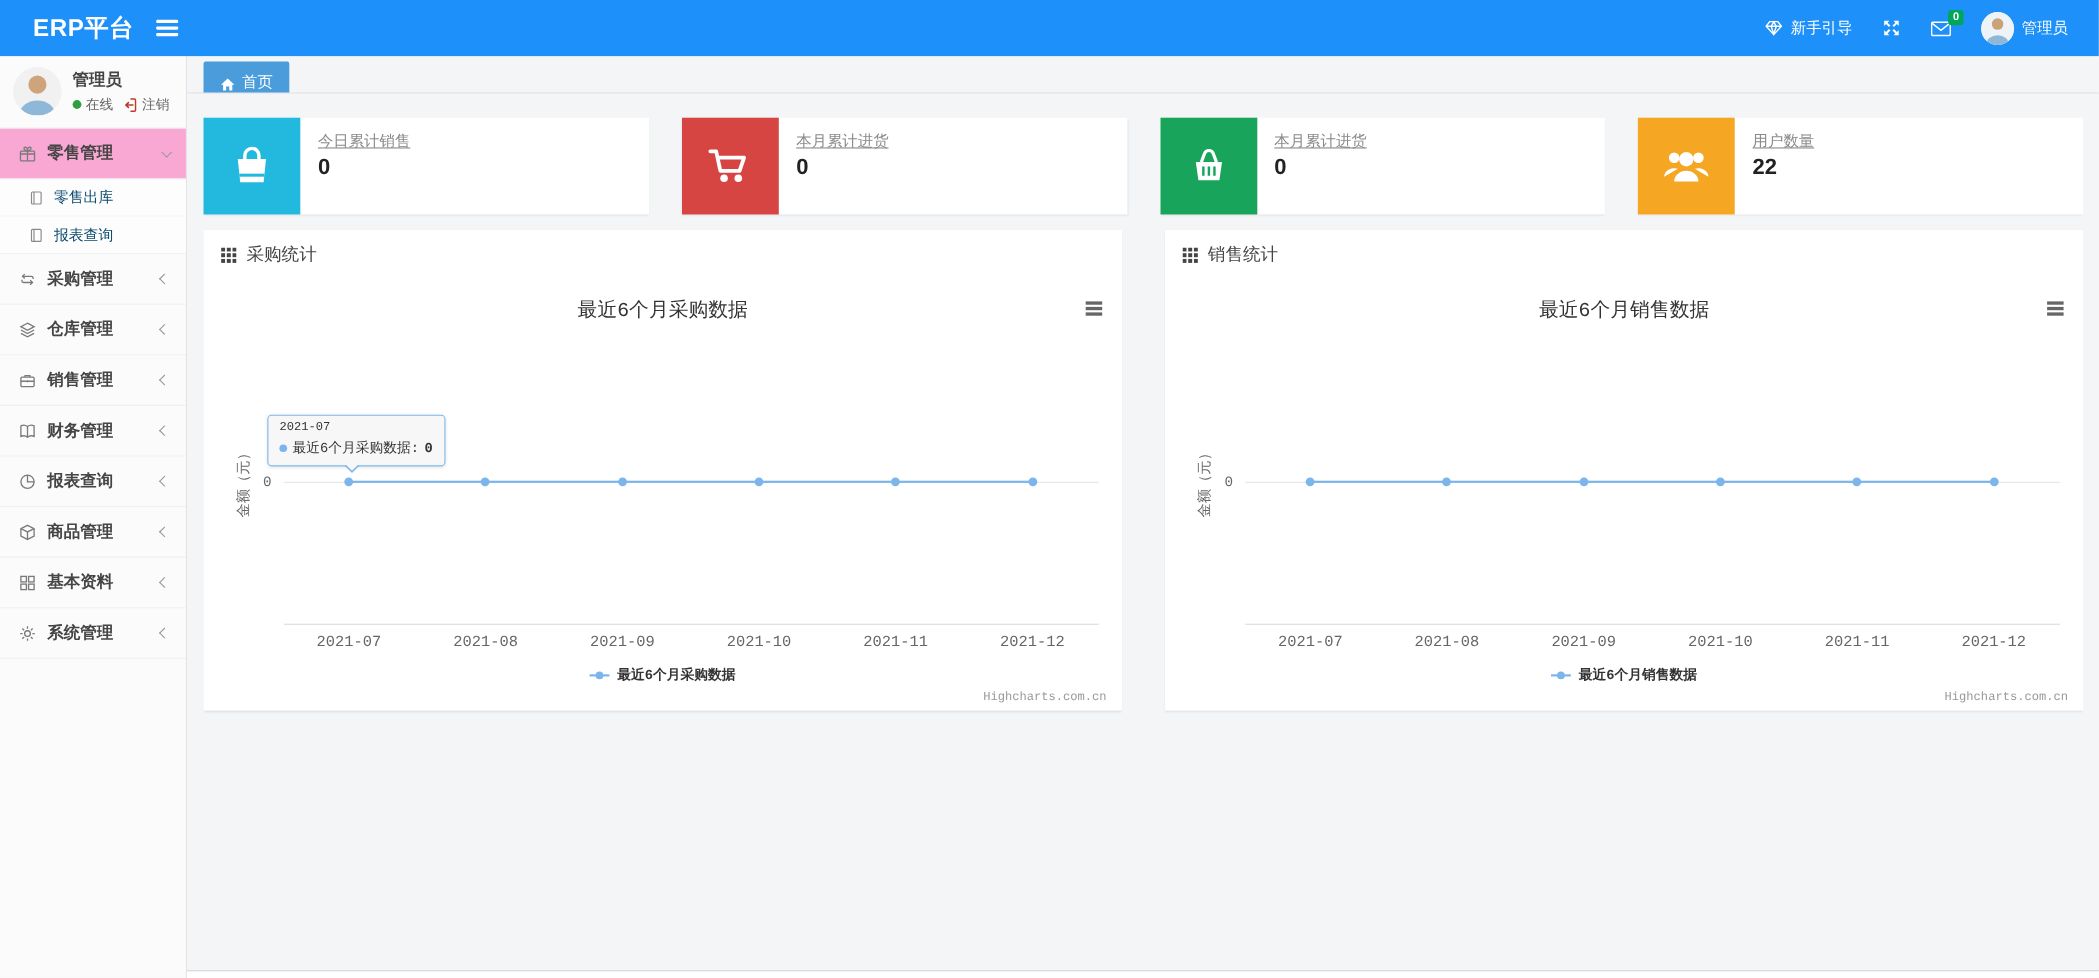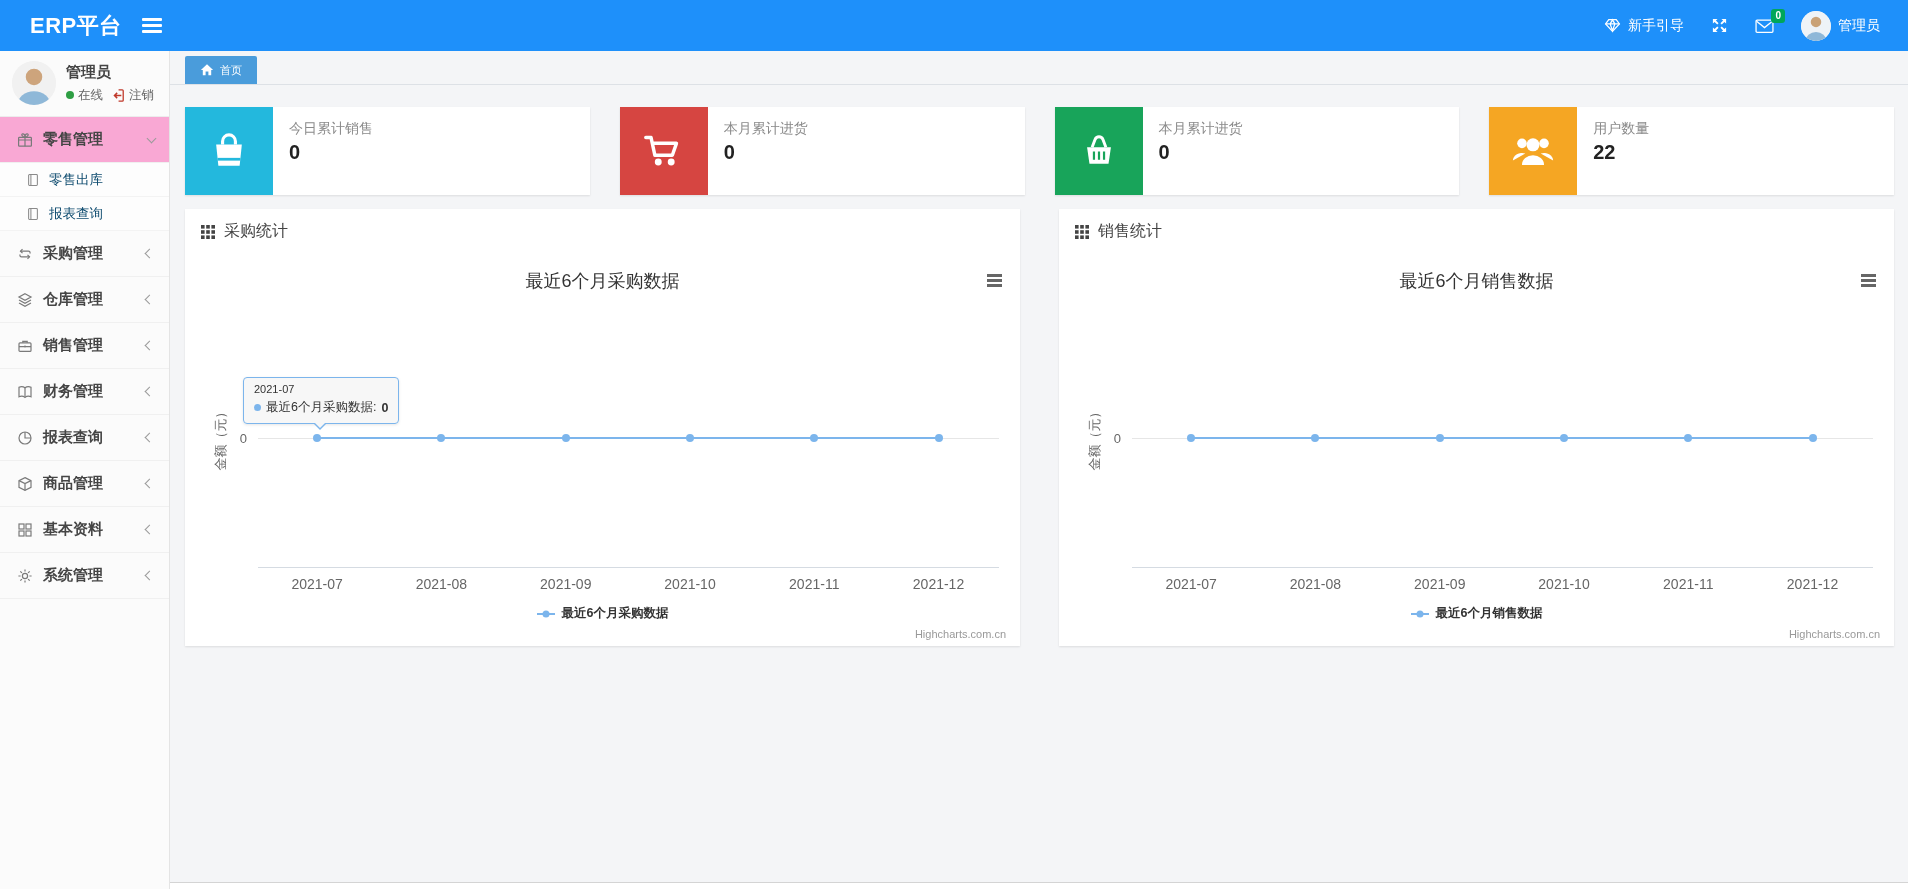--- a/index.html
+++ b/index.html
@@ -32,38 +32,38 @@
   .submenu-item { display:flex; align-items:center; gap:9px; height:34px; padding-left:26px; border-bottom:1px solid #f3f3f3; cursor:pointer; background:#fdfdfd; }
   .submenu-label { font-size:13.5px; color:#0c4a6e; }
   .chev { width:7px; height:7px; border-right:1.6px solid #9a9a9a; border-bottom:1.6px solid #9a9a9a; flex:none; }
   .chev-down { transform:rotate(45deg); margin-top:-3px; }
   .chev-left { transform:rotate(135deg); margin-right:2px; }
   .micon { flex:none; display:flex; }
 
   
   .main { position:absolute; top:51px; left:170px; right:0; bottom:0; }
   .tabbar { height:34px; border-bottom:1px solid #dde1e6; padding-left:15px; display:flex; align-items:flex-end; }
-  .tab-home { display:inline-flex; align-items:center; gap:6px; height:28px; padding:0 15px; background:#4a9cdb; color:#fff; font-size:11px; border-radius:2px 2px 0 0; cursor:pointer; }
+  .tab-home { display:inline-flex; align-items:flex-end; gap:6px; height:28px; padding:0 15px; background:#4a9cdb; color:#fff; font-size:14px; border-radius:2px 2px 0 0; cursor:pointer; }
 
   .content { padding:22px 14px 0 15px; }
   .cards-row { display:flex; gap:30px; }
   .card { flex:1; height:88px; background:#fff; display:flex; box-shadow:0 1px 2px rgba(0,0,0,.1); }
   .card-ic { width:88px; height:88px; flex:none; display:flex; align-items:center; justify-content:center; }
   .c-aqua { background:#23b8dd; } .c-red { background:#d64541; } .c-green { background:#18a45a; } .c-orange { background:#f5a623; }
   .card-bd { padding:13px 16px; min-width:0; }
-  .card-label { font-size:14px; color:#8a8a8a; }
+  .card-label { font-size:14px; color:#8a8a8a;text-decoration:underline; }
   .card-value { font-size:20px; font-weight:bold; color:#222; margin-top:3px; }
 
   .panels-row { display:flex; gap:39px; margin-top:14px; }
   .panel { flex:1; height:437px; background:#fff; box-shadow:0 1px 2px rgba(0,0,0,.1); }
   .panel-hd { height:45px; display:flex; align-items:center; gap:9px; padding:0 16px; }
   .panel-title { font-size:16px; color:#444; }
 
   
-  .chart { position:relative; height:392px; font-family:Liberation Sans, sans-serif; }
+  .chart { position:relative; height:392px; font-family:Liberation Mono, monospace; }
   .c-title { position:absolute; top:15px; left:0; right:0; text-align:center; font-size:18px; color:#333; }
   .c-menu { position:absolute; top:20px; right:18px; width:15px; cursor:pointer; }
   .c-menu span { display:block; height:2.5px; background:#666; margin:0 0 2.5px; }
   .c-ylab { position:absolute; left:36px; top:184px; transform:translate(-50%,-50%) rotate(-90deg); font-size:13px; color:#666; white-space:nowrap; }
   .c-ytick { position:absolute; left:62px; top:184px; transform:translate(-100%,-50%); font-size:13px; color:#666; }
   .gline { position:absolute; top:184px; left:73px; right:21px; height:1px; background:#e6e6e6; }
   .sline { position:absolute; top:183px; left:15.83%; width:74.41%; height:2px; background:#7cb5ec; }
   .mk { position:absolute; top:184px; width:8px; height:8px; border-radius:50%; background:#7cb5ec; transform:translate(-50%,-50%); cursor:pointer; }
   .xaxis { position:absolute; top:313px; left:73px; right:21px; height:1px; background:#d5dbe2; }
   .xl { position:absolute; top:322px; transform:translateX(-50%); font-size:14px; color:#666; white-space:nowrap; }

